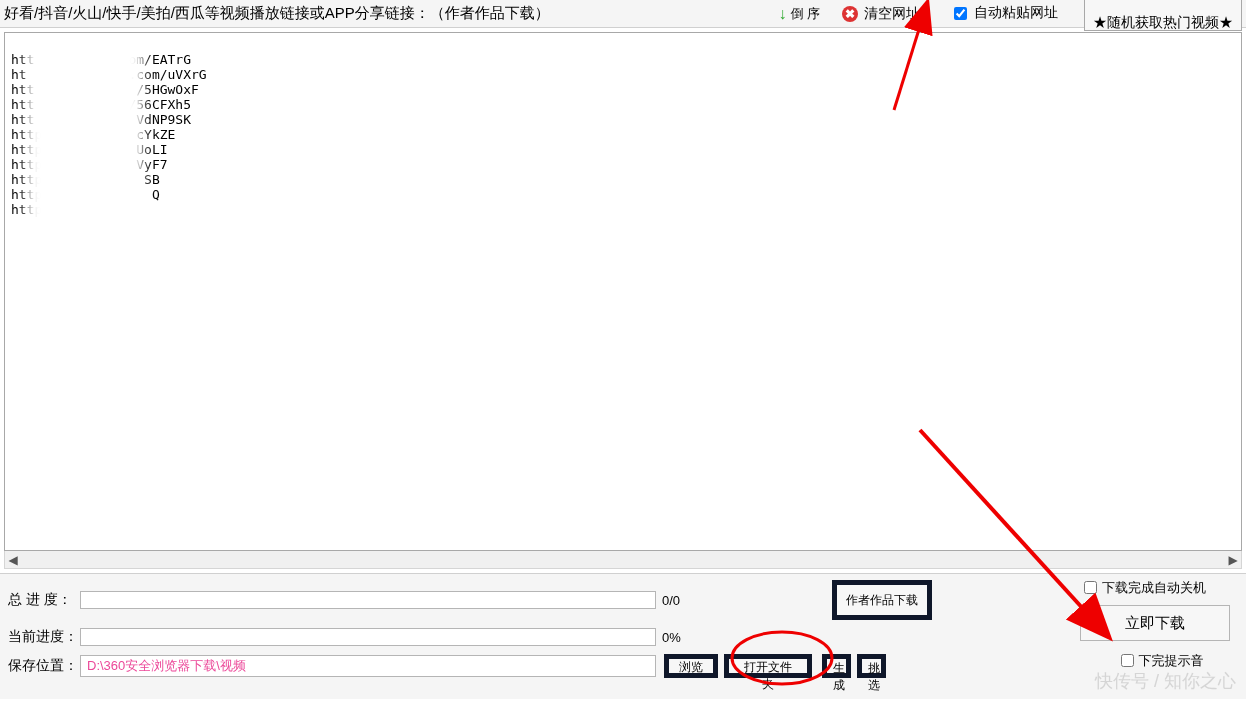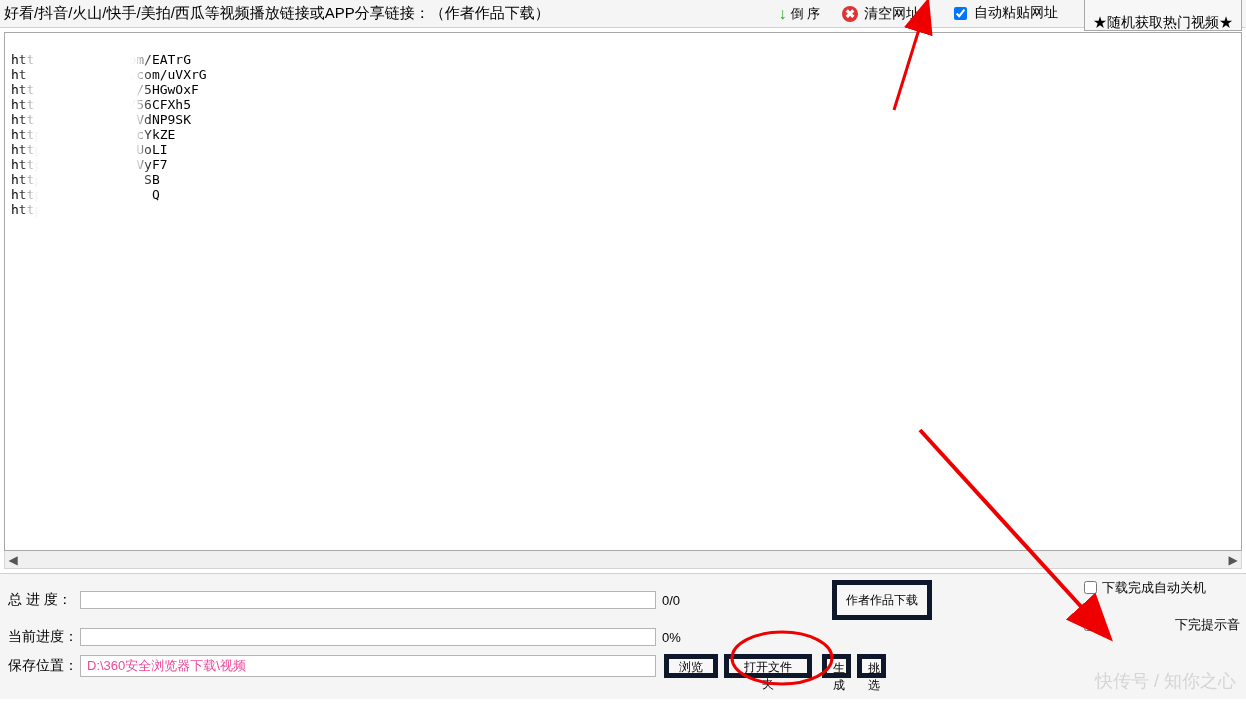--- a/index.html
+++ b/index.html
@@ -100,21 +100,22 @@
     <button class="btn btn-gen" style="margin-left:10px">生成</button>
     <button class="btn btn-gen" style="margin-left:6px">挑选</button>
   </div>
 
 
   <div class="far-r">
     <label>
         <input type="checkbox" style="">
         <span>下载完成自动关机</span>
       </label>
-    <label style="margin-top:18px;justify-content:space-between">
+    <button class="big-btn">立即下载</button>
+    <label style="margin-top:10px;justify-content:center">
         <input type="checkbox" style="">
         <span>下完提示音</span>
       </label>
   </div>
 
   <div class="watermark">快传号 / 知你之心</div>
 </div>
 
 <svg class="anno">
   <defs>

